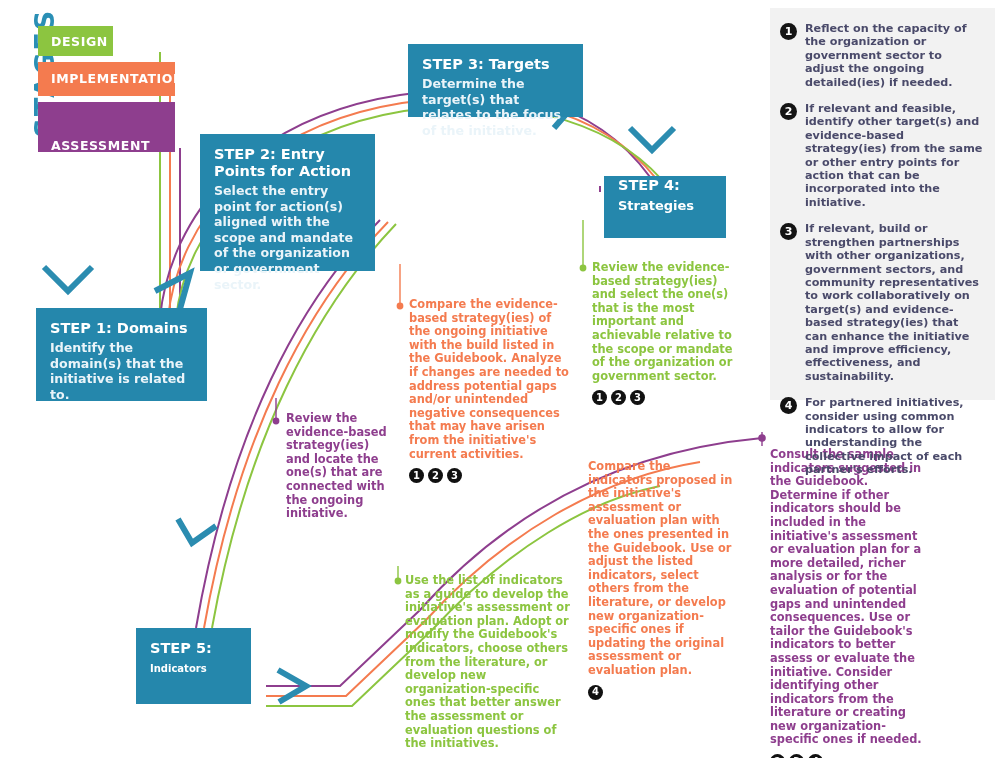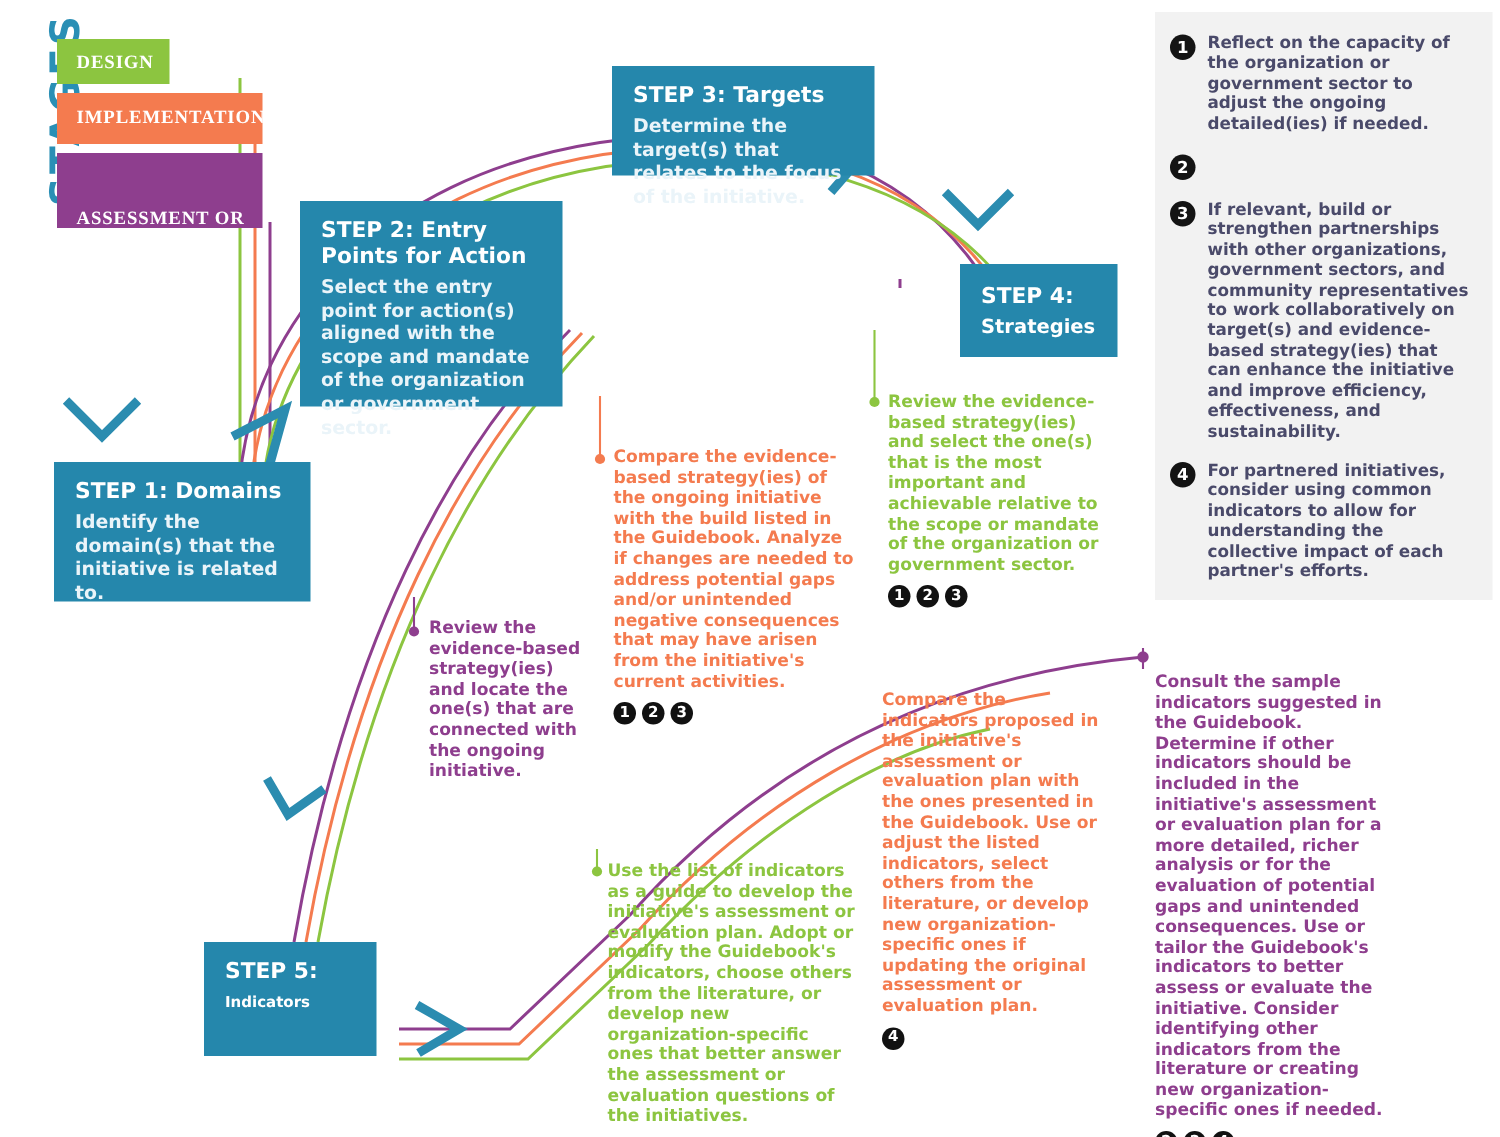--- a/index.html
+++ b/index.html
@@ -15,21 +15,21 @@
   .stages-title{
     position:absolute;left:-16px;top:62px;width:120px;
     transform:rotate(-90deg);transform-origin:center center;
     color:#2a8fb5;font-weight:bold;font-size:27px;letter-spacing:2px;
     text-align:center;
   }
 
   
   .stage-bar{
     position:absolute;color:#ffffff;font-weight:bold;font-size:12.5px;
-    letter-spacing:.6px;padding:8px 0 0 13px;box-sizing:border-box;line-height:15px;font-family:Liberation Serif, serif;
+    letter-spacing:.6px;padding:8px 0 0 13px;box-sizing:border-box;line-height:15px;
   }
 
   
   .step-box{
     position:absolute;background:#2587ac;color:#ffffff;box-sizing:border-box;
     padding:12px 14px 10px 14px;
   }
   .step-title{font-weight:bold;font-size:14.5px;line-height:17px;margin:0 0 3px 0;}
   .step-body{font-weight:bold;font-size:12.6px;line-height:15.6px;margin:0;color:#eaf4f9;}
 
@@ -140,21 +140,21 @@
   <div class="step-box" style="left:200px;top:134px;width:175px;height:137px;">
     <p class="step-title">STEP 2: Entry Points for Action</p>
     <p class="step-body">Select the entry point for action(s) aligned with the scope and mandate of the organization or government sector.</p>
   </div>
 
   <div class="step-box" style="left:408px;top:44px;width:175px;height:73px;">
     <p class="step-title">STEP 3: Targets</p>
     <p class="step-body">Determine the target(s) that relates to the focus of the initiative.</p>
   </div>
 
-  <div class="step-box" style="left:640px;top:176px;width:105px;height:62px;padding-top:14px;">
+  <div class="step-box" style="left:604px;top:176px;width:122px;height:62px;padding-top:1px;">
     <p class="step-title">STEP 4:</p>
     <p class="step-title" style="font-size:13px;">Strategies</p>
   </div>
 
   <div class="step-box" style="left:136px;top:628px;width:115px;height:76px;padding-top:12px;">
     <p class="step-title">STEP 5:</p>
     <p class="step-title" style="font-size:10px;">Indicators</p>
   </div>
 
   <div class="note" style="left:286px;top:412px;width:110px;color:#8e3e8e;">
@@ -202,20 +202,21 @@
     </div>
   </div>
 
   <div class="legend">
     <div class="legend-item">
       <div class="legend-num">1</div>
       <div class="legend-text">Reflect on the capacity of the organization or government sector to adjust the ongoing detailed(ies) if needed.</div>
     </div>
     <div class="legend-item">
       <div class="legend-num">2</div>
+      <div class="legend-text">If relevant and feasible, identify other target(s) and evidence-based strategy(ies) from the same or other entry points for action that can be incorporated into the initiative.</div>
     </div>
     <div class="legend-item">
       <div class="legend-num">3</div>
       <div class="legend-text">If relevant, build or strengthen partnerships with other organizations, government sectors, and community representatives to work collaboratively on target(s) and evidence-based strategy(ies) that can enhance the initiative and improve efficiency, effectiveness, and sustainability.</div>
     </div>
     <div class="legend-item">
       <div class="legend-num">4</div>
       <div class="legend-text">For partnered initiatives, consider using common indicators to allow for understanding the collective impact of each partner's efforts.</div>
     </div>
   </div>

